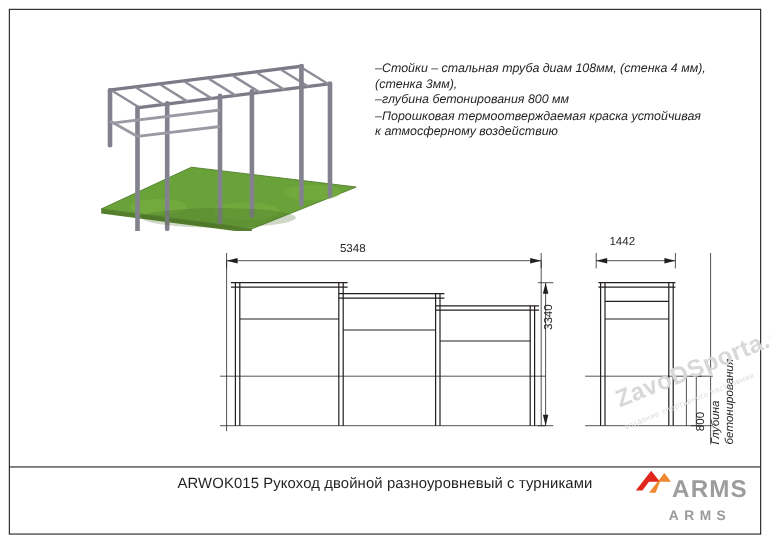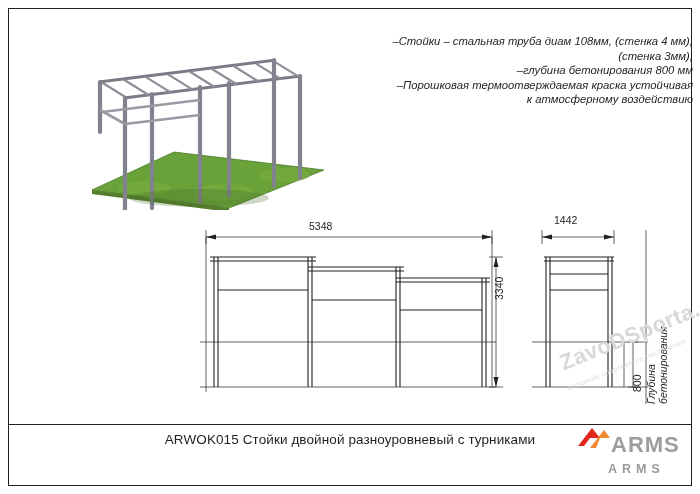--- a/index.html
+++ b/index.html
@@ -42,27 +42,26 @@
     text-align: center;
     font-size: 13.5px;
     color: #231f20;
     letter-spacing: 0.1px;
   }
 
   
   .spec {
     position: absolute;
     left: 341px;
-    top: 34px;
+    top: 55px;
     width: 352px;
     font-size: 11.3px;
     line-height: 14.6px;
     color: #231f20;
     font-style: italic;
-    text-align: right;
   }
   .spec div { white-space: nowrap; }
 
   
   .iso {
     position: absolute;
     left: 24px;
     top: 20px;
     width: 300px;
     height: 190px;
@@ -323,15 +322,15 @@
   <div class="wm-arms">
     <svg width="110" height="56" viewBox="0 0 110 56">
       <path d="M2,22 L16,4 L24,14 L14,14 L8,22 Z" fill="#e1261c"></path>
       <path d="M14,24 L28,6 L34,14 L24,14 L20,24 Z" fill="#f07b1a" opacity="0.9"></path>
     </svg>
   </div>
   <div class="wm-arms-text">ARMS</div>
   <div class="wm-arms-text2">ARMS</div>
 
   <div class="title-divider"></div>
-  <div class="title-text">ARWOK015 Стойки двойной разноуровневый с турниками</div>
+  <div class="title-text">ARWOK015 Рукоход двойной разноуровневый с турниками</div>
 
 </div>
 
 </body></html>

